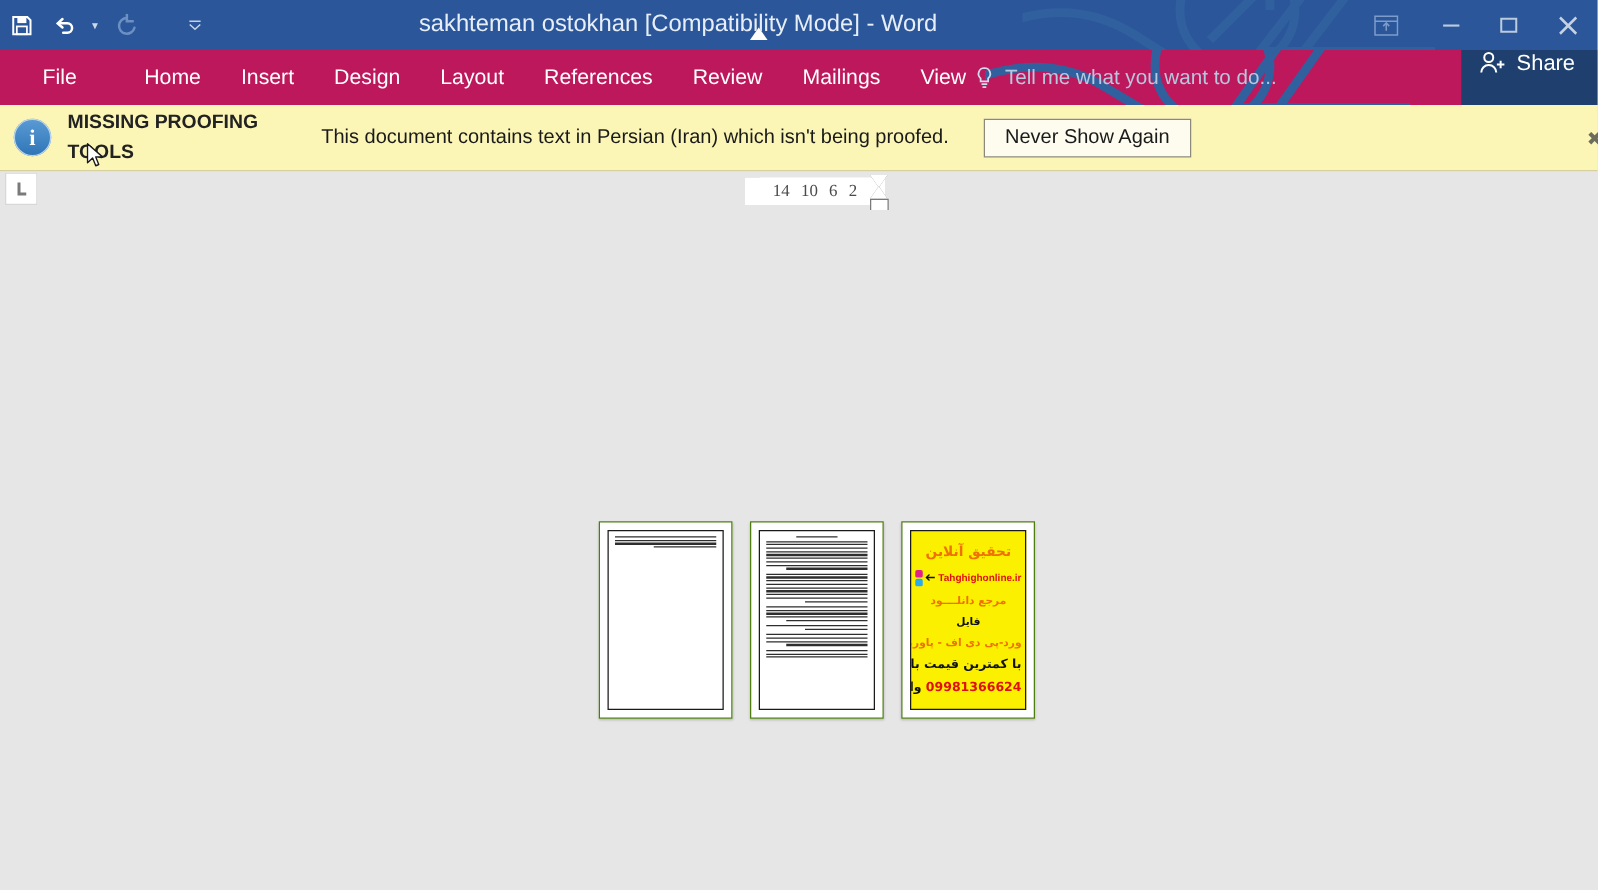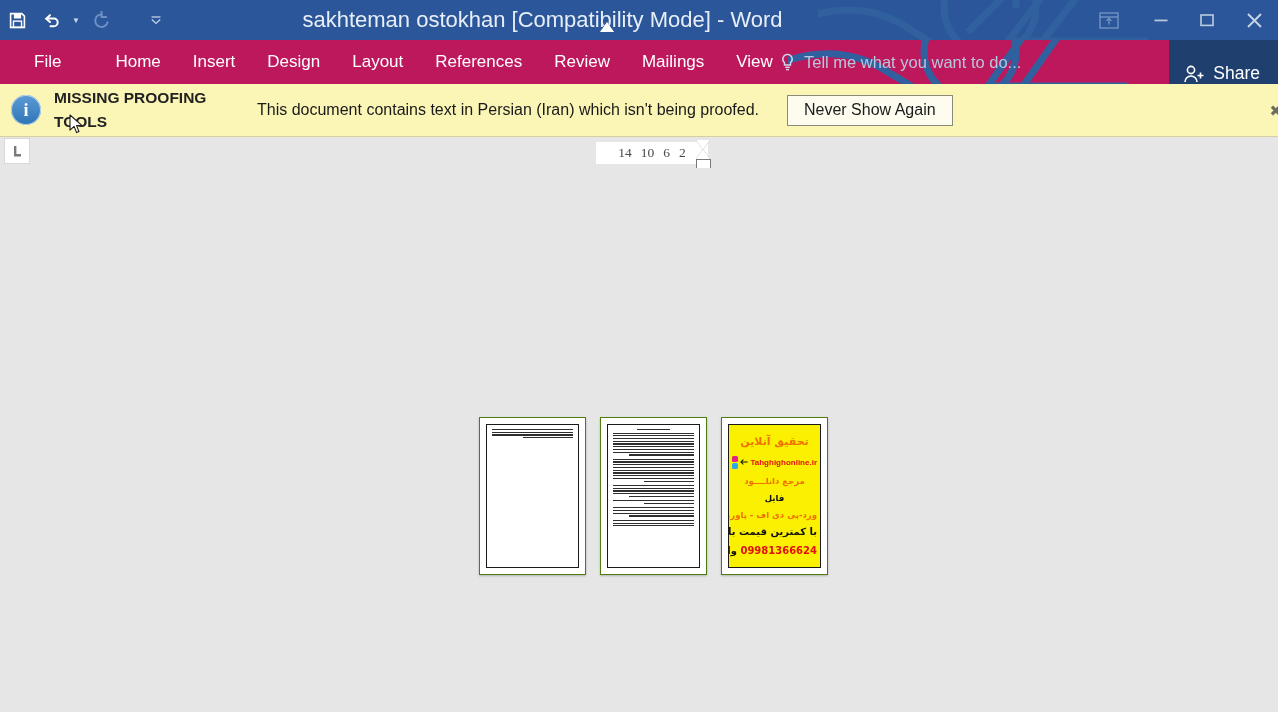--- a/index.html
+++ b/index.html
@@ -30,21 +30,21 @@
   }
   .qat-btn.dim { color: #6c8fc4; }
   .qat-arrow {
     width: 16px; height: 34px;
     display: flex; align-items: center; justify-content: center;
     color: #cdd9ea; font-size: 8px;
   }
   #window-title {
     position: absolute; left: 0; top: 0; width: 1085px; height: 40px;
     line-height: 40px; text-align: center;
-    color: #e8eef7; font-size: 22px;
+    color: #e8eef7; font-size: 19px;
     pointer-events: none;
     white-space: nowrap;
   }
   #wincontrols { position: absolute; right: 0; top: 0; height: 40px; display: flex; align-items: center; }
   .wc {
     width: 46px; height: 40px;
     display: flex; align-items: center; justify-content: center;
     color: #bcccdf;
   }
   .wc.close { width: 48px; color: #c5d2e3; }
@@ -67,21 +67,21 @@
   }
   #tellme {
     position: absolute; left: 780px; top: 0; height: 44px;
     display: flex; align-items: center; gap: 9px;
   }
   #tellme-text { color: #b7c7de; font-size: 16.5px; white-space: nowrap; }
   #share-btn {
     position: absolute; right: 0; top: 0; height: 44px;
     padding: 0 18px 0 14px;
     background: #1f406f;
-    display: flex; align-items: flex-end; gap: 8px;
+    display: flex; align-items: flex-start; gap: 8px;
   }
   #share-label { color: #ffffff; font-size: 17.5px; }
 
   
   #notifbar {
     position: absolute; left: 0; top: 84px;
     width: 1278px; height: 53px;
     background: #fbf5b6;
     border-bottom: 1px solid #d6d0a0;
     display: flex; align-items: center;

